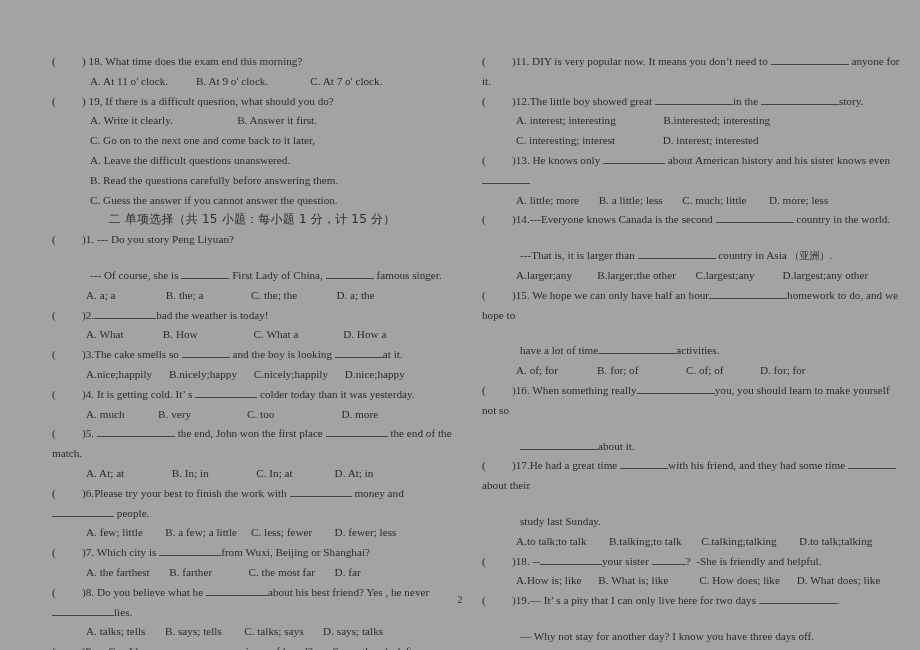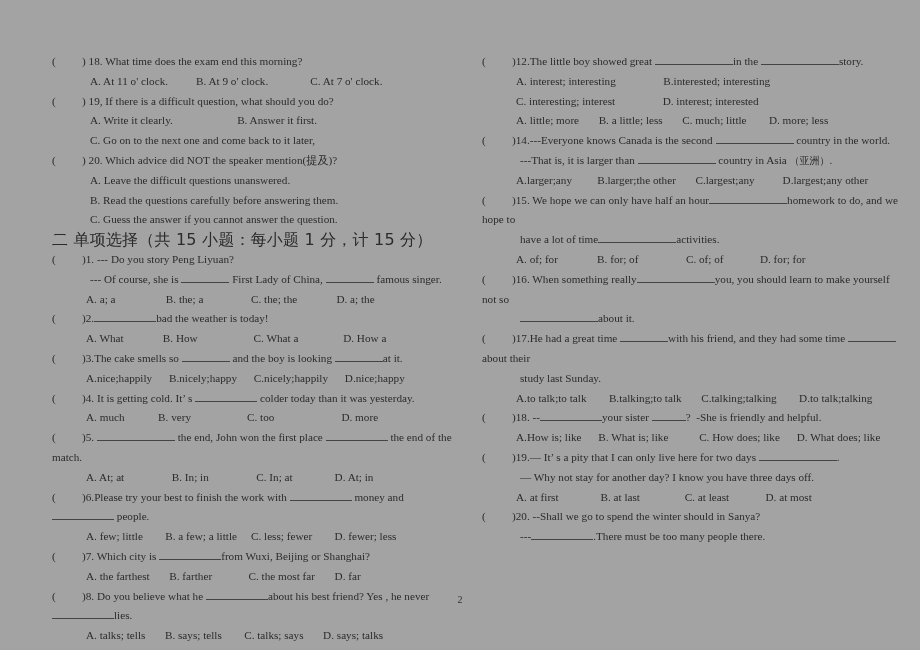--- a/index.html
+++ b/index.html
@@ -48,35 +48,37 @@
     margin: 0;
     padding: 0;
     min-height: 19.8px;
   }
 
   .stem-line {
     text-indent: 0;
   }
   .cont-line {
     padding-left: 38px;
+    margin-top: 16px;
   }
   .opts-line {
     padding-left: 38px;
   }
   .opts-line.tight {
     padding-left: 34px;
   }
   .sec-head {
     padding-left: 0;
     white-space: pre-wrap;
   }
   .sec-head.cn {
     font-family: "DejaVu Sans", "Liberation Sans", sans-serif;
-    font-size: 16px;
+    font-size: 12px;
     letter-spacing: .2px;
+    text-align: center;
   }
   .cn-inline {
     font-family: "DejaVu Sans", "Liberation Sans", sans-serif;
     font-size: 10px;
   }
 
   .paren {
     display: inline-block;
     width: 30px;
   }
@@ -128,21 +130,20 @@
       <div class="line opts-line"><span class="optrow">A. At 11 o' clock.          B. At 9 o' clock.               C. At 7 o' clock.</span></div>
     </div>
 
     <div class="q">
       <div class="line stem-line"><span class="paren">(</span><span>)</span> <span>19,</span> <span>If there is a difficult question, what should you do?</span></div>
       <div class="line opts-line"><span class="optrow">A. Write it clearly.                       B. Answer it first.</span></div>
       <div class="line opts-line"><span class="optrow">C. Go on to the next one and come back to it later,</span></div>
     </div>
 
     <div class="q">
-      <div class="line stem-line"><span class="paren">(</span><span>)</span> <span>20.</span> <span class="cn-inline-host">Which advice did NOT the speaker mention(提及)?</span></div>
       <div class="line opts-line"><span class="optrow">A. Leave the difficult questions unanswered.</span></div>
       <div class="line opts-line"><span class="optrow">B. Read the questions carefully before answering them.</span></div>
       <div class="line opts-line"><span class="optrow">C. Guess the answer if you cannot answer the question.</span></div>
     </div>
 
     <div class="line sec-head cn">二 单项选择（共 15 小题：每小题 1 分，计 15 分）</div>
 
     <div class="q">
       <div class="line stem-line"><span class="paren">(</span>)<span>1.</span> <span>--- Do you story Peng Liyuan?</span></div>
       <div class="line cont-line">--- Of course, she is <span class="blank b-md"></span> First Lady of China, <span class="blank b-md"></span> famous singer.</div>
@@ -187,29 +188,31 @@
     <div class="q">
       <div class="line stem-line"><span class="paren">(</span>)<span>9.</span>— Can I have <span class="blank b-xl"></span> pieces of bread?  — Sorry, there’s  left.</div>
 
     </div>
 
   </div>
 
   <div class="col" id="col-right">
 
     <div class="q">
+      <div class="line stem-line"><span class="paren">(</span>)<span>11.</span> DIY is very popular now. It means you don’t need to <span class="blank b-xl"></span> anyone for it.</div>
     </div>
 
     <div class="q">
       <div class="line stem-line"><span class="paren">(</span>)<span>12.</span>The little boy showed great <span class="blank b-xl"></span>in the <span class="blank b-xl"></span>story.</div>
       <div class="line opts-line tight"><span class="optrow">A. interest; interesting                 B.interested; interesting</span></div>
       <div class="line opts-line tight"><span class="optrow">C. interesting; interest                 D. interest; interested</span></div>
     </div>
 
     <div class="q">
+      <div class="line stem-line"><span class="paren">(</span>)<span>13.</span> He knows only <span class="blank b-lg"></span> about American history and his sister knows even<span class="blank b-md"></span></div>
       <div class="line opts-line tight"><span class="optrow">A. little; more       B. a little; less       C. much; little        D. more; less</span></div>
     </div>
 
     <div class="q">
       <div class="line stem-line"><span class="paren">(</span>)<span>14.</span>---Everyone knows Canada is the second <span class="blank b-xl"></span> country in the world.</div>
       <div class="line cont-line">---That is, it is larger than <span class="blank b-xl"></span> country in Asia <span class="cn-inline">（亚洲）</span>.</div>
       <div class="line opts-line tight"><span class="optrow">A.larger;any         B.larger;the other       C.largest;any          D.largest;any other</span></div>
     </div>
 
     <div class="q">

